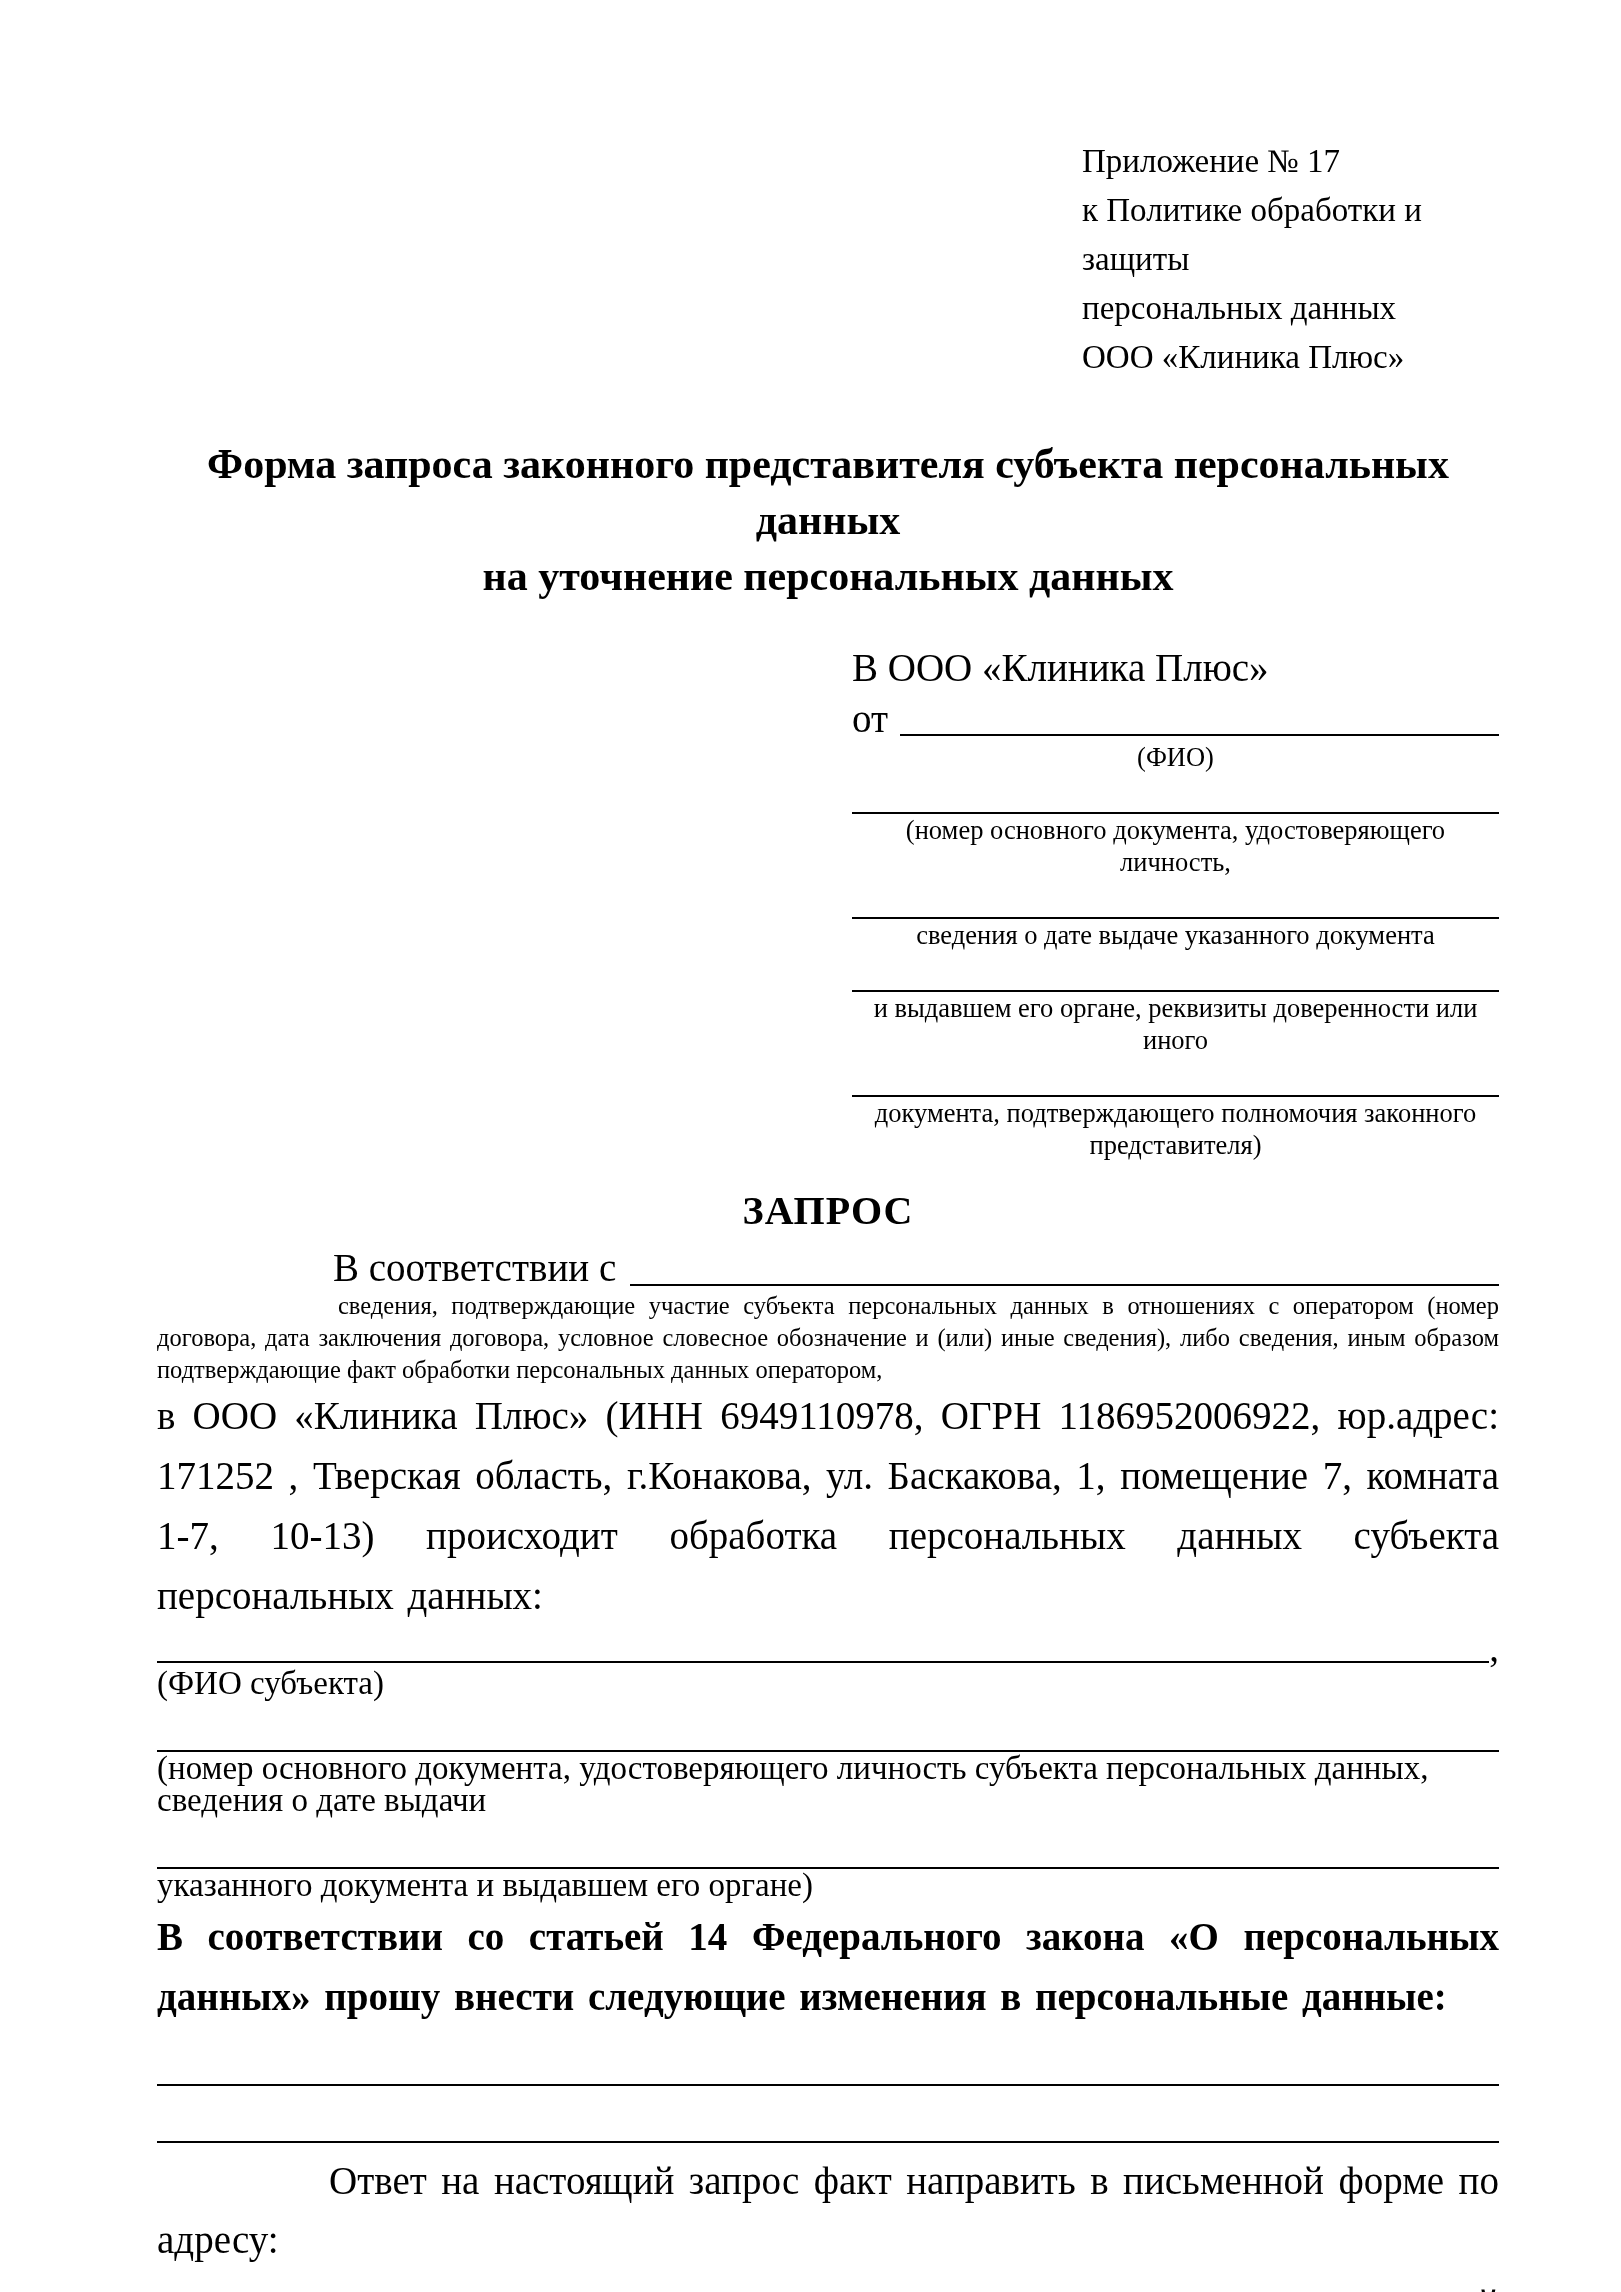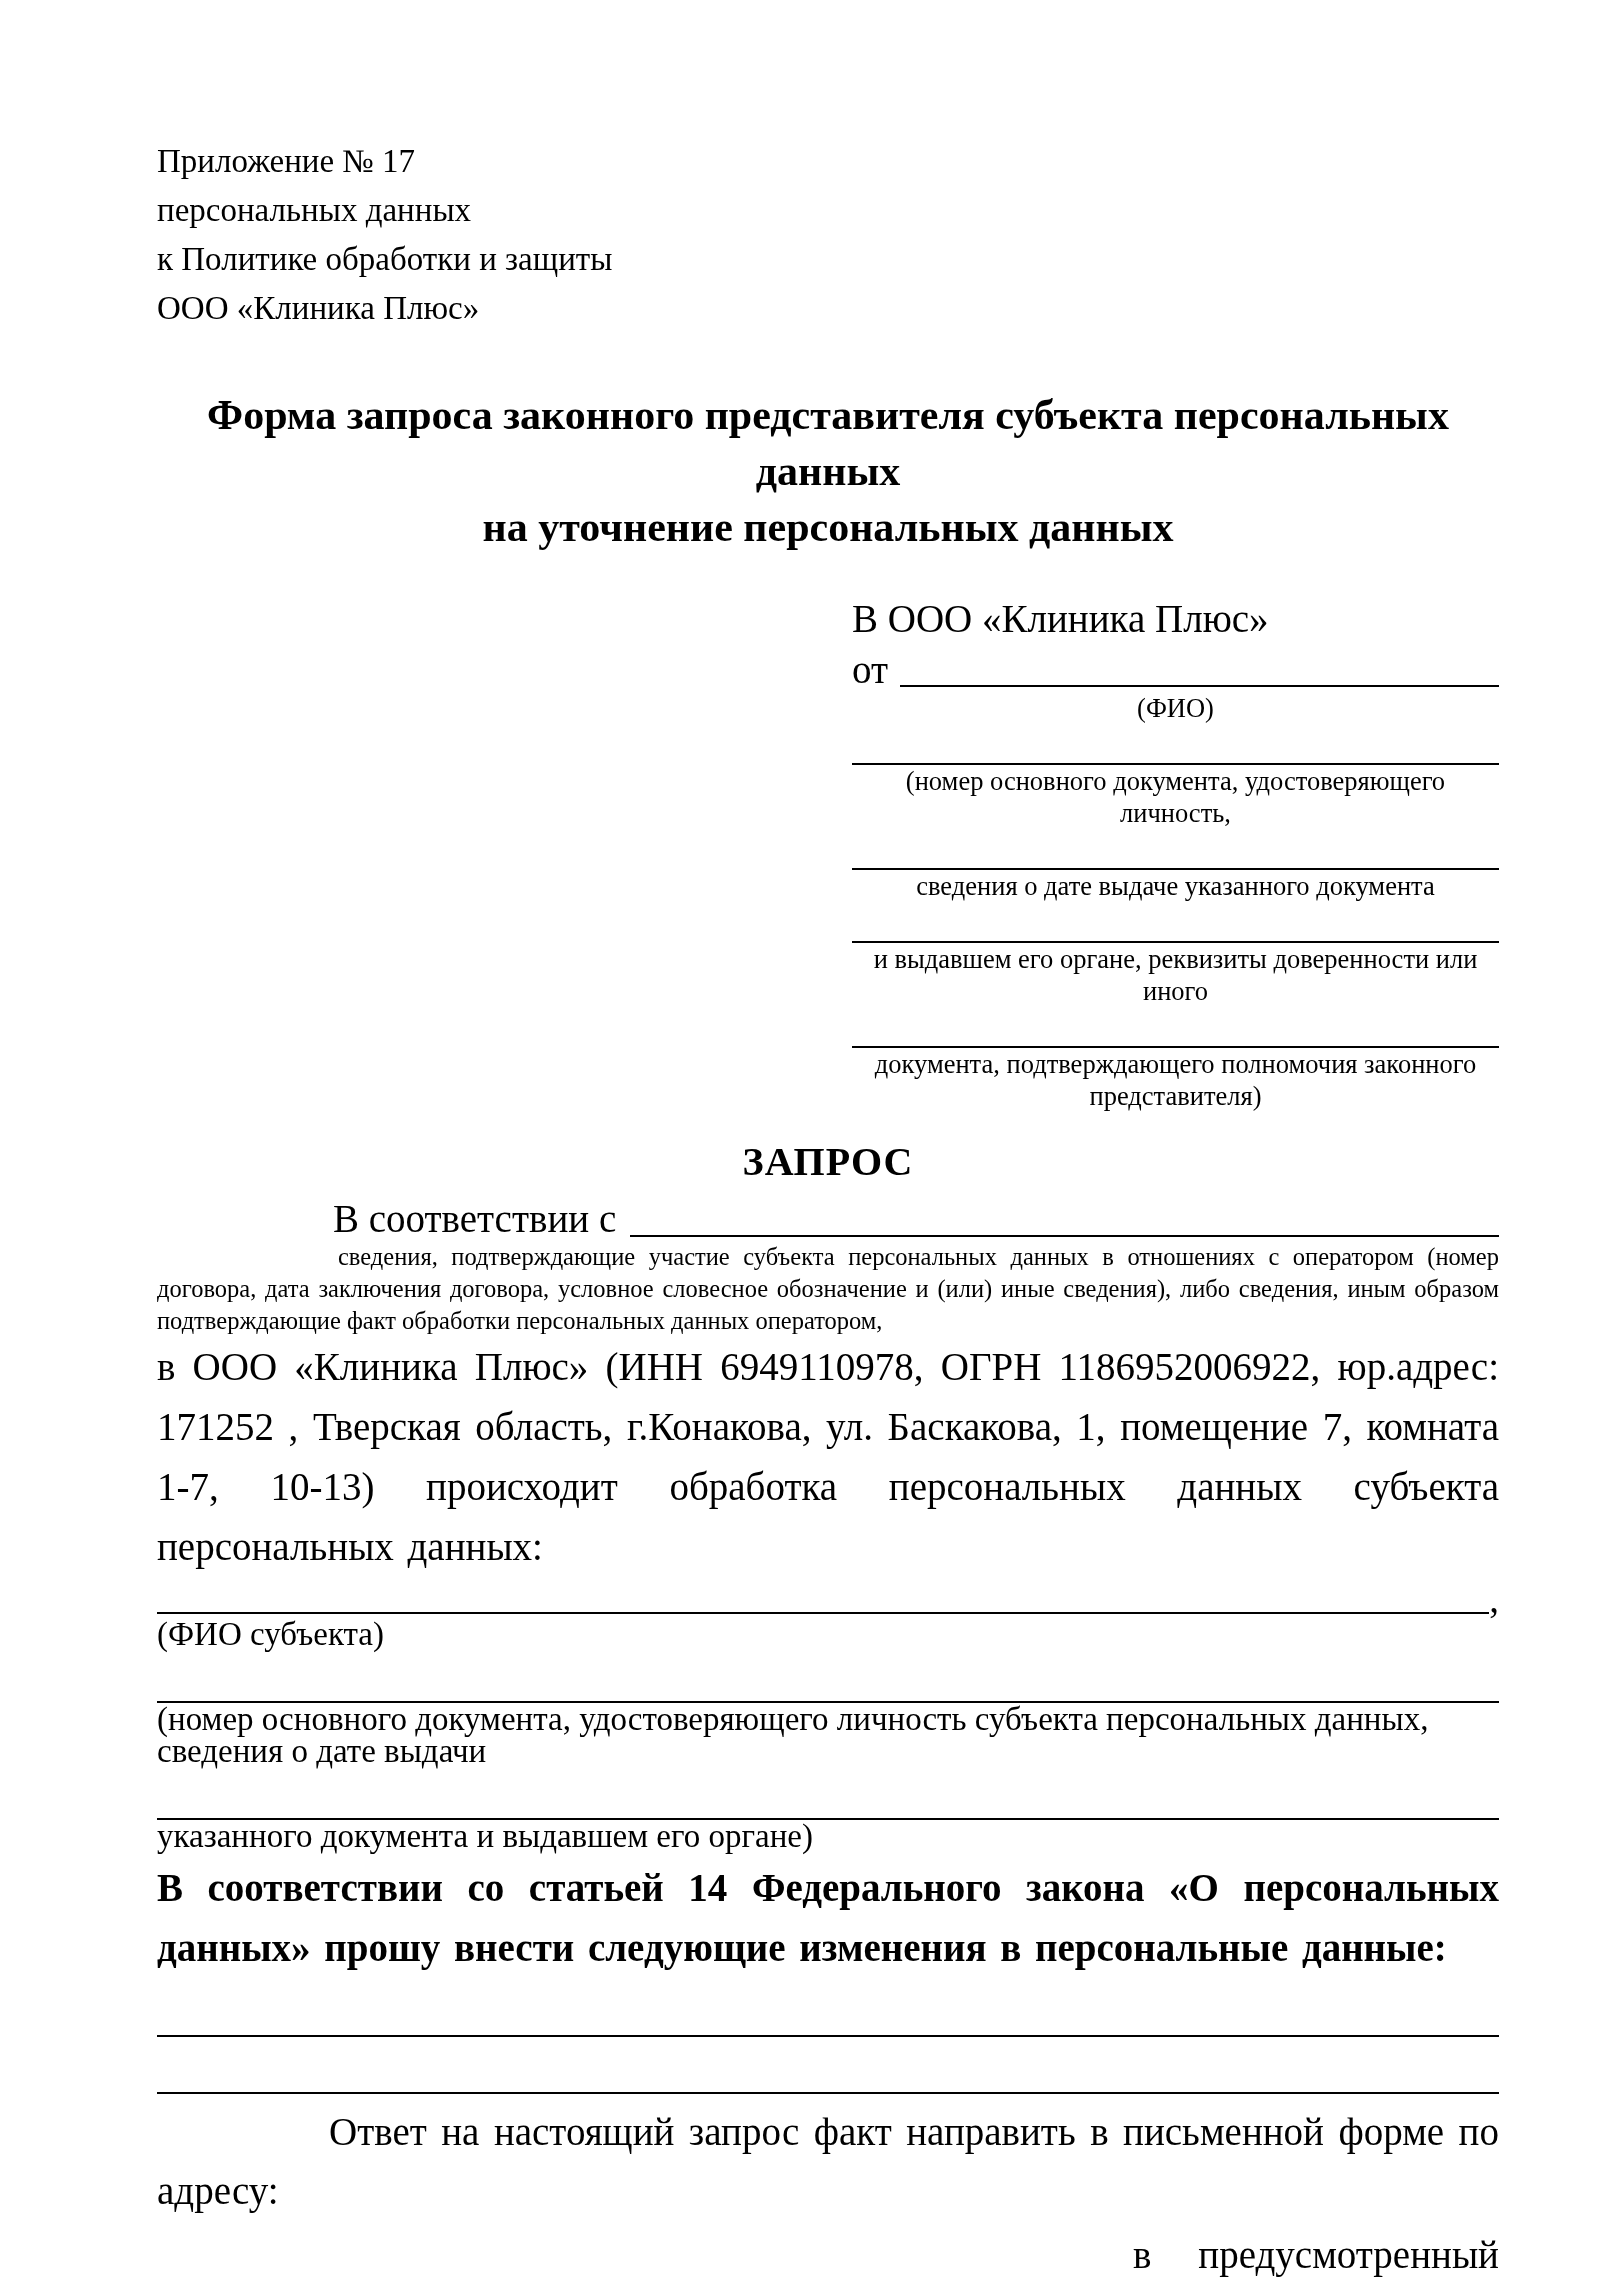--- a/index.html
+++ b/index.html
@@ -9,21 +9,21 @@
     height: 2293px;
     margin: 0 auto;
     background: #ffffff;
     box-sizing: border-box;
     padding: 137px 122px 0 157px;
     font-family: "Liberation Serif", "DejaVu Serif", serif;
     color: #000;
     font-size: 39px;
   }
   
-  .header-block { font-size: 33px; line-height: 49px; }
+  .header-block { margin-left: 925px; font-size: 33px; line-height: 49px; }
   
   .doc-title { margin-top: 54px; text-align: center; font-weight: bold; font-size: 42px; line-height: 56px; }
   
   .addressee { width: 647px; margin: 39px 0 0 auto; }
   .addr-to { font-size: 39px; line-height: 49px; }
   .from-row { display: flex; align-items: flex-end; height: 49px; }
   .from-row .label { flex: 0 0 auto; margin-top: 36px; }
   .fill { flex: 1 1 auto; border-bottom: 2.9px solid #000; margin-bottom: 4.9px; }
   .from-row .fill { margin-left: 11.8px; }
   .addr-cap { font-size: 26.5px; line-height: 32px; text-align: center; }
@@ -48,22 +48,22 @@
   .answer-line2 .w1 { margin-left: auto; }
   .answer-line2 .w2 { margin-left: 47px; }
 </style>
 </head>
 <body>
 
 <div class="page">
 
   <div class="header-block">
     <div>Приложение № 17</div>
+    <div>к Политике обработки и защиты</div>
     <div>персональных данных</div>
-    <div>к Политике обработки и защиты</div>
     <div>ООО «Клиника Плюс»</div>
   </div>
 
   <div class="doc-title">
     <div>Форма запроса законного представителя субъекта персональных данных</div>
     <div>на уточнение персональных данных</div>
   </div>
 
   <div class="addressee">
     <div class="addr-to">В ООО «Клиника Плюс»</div>

